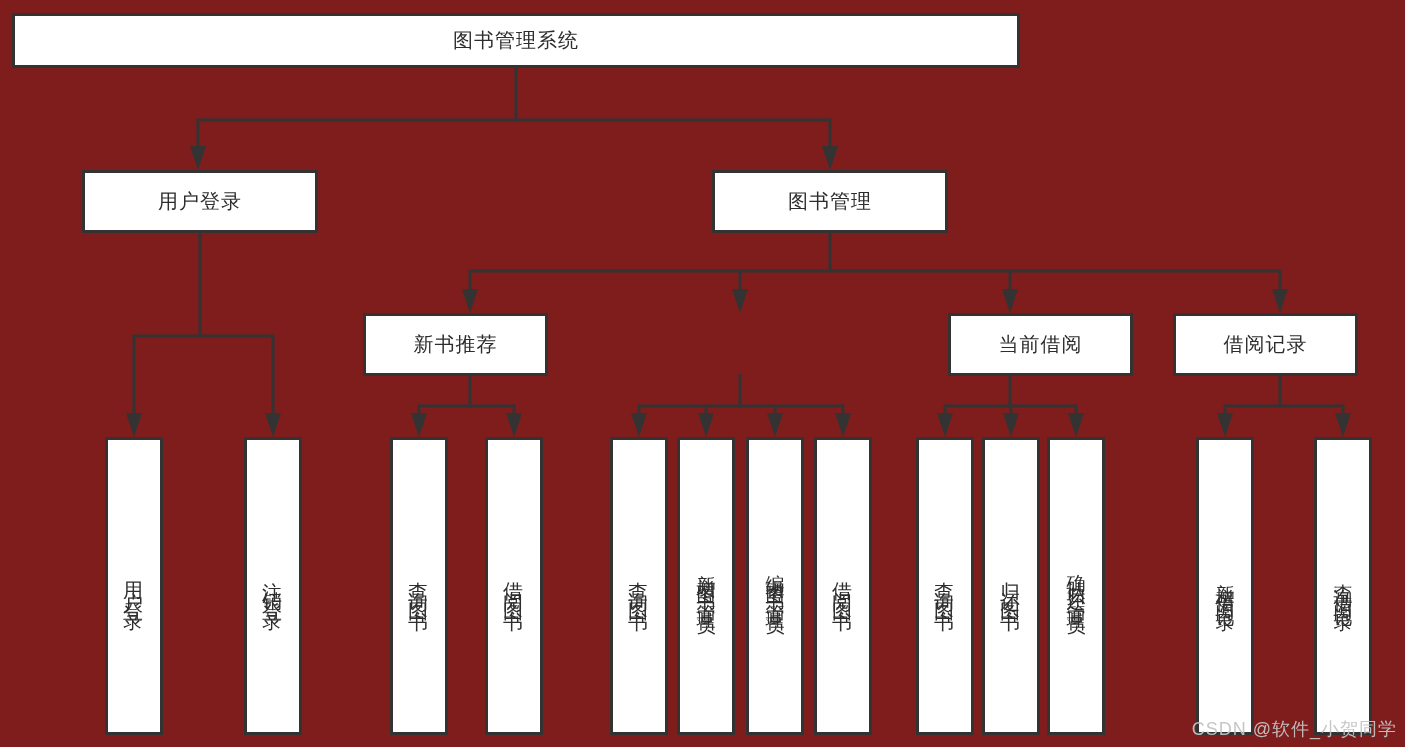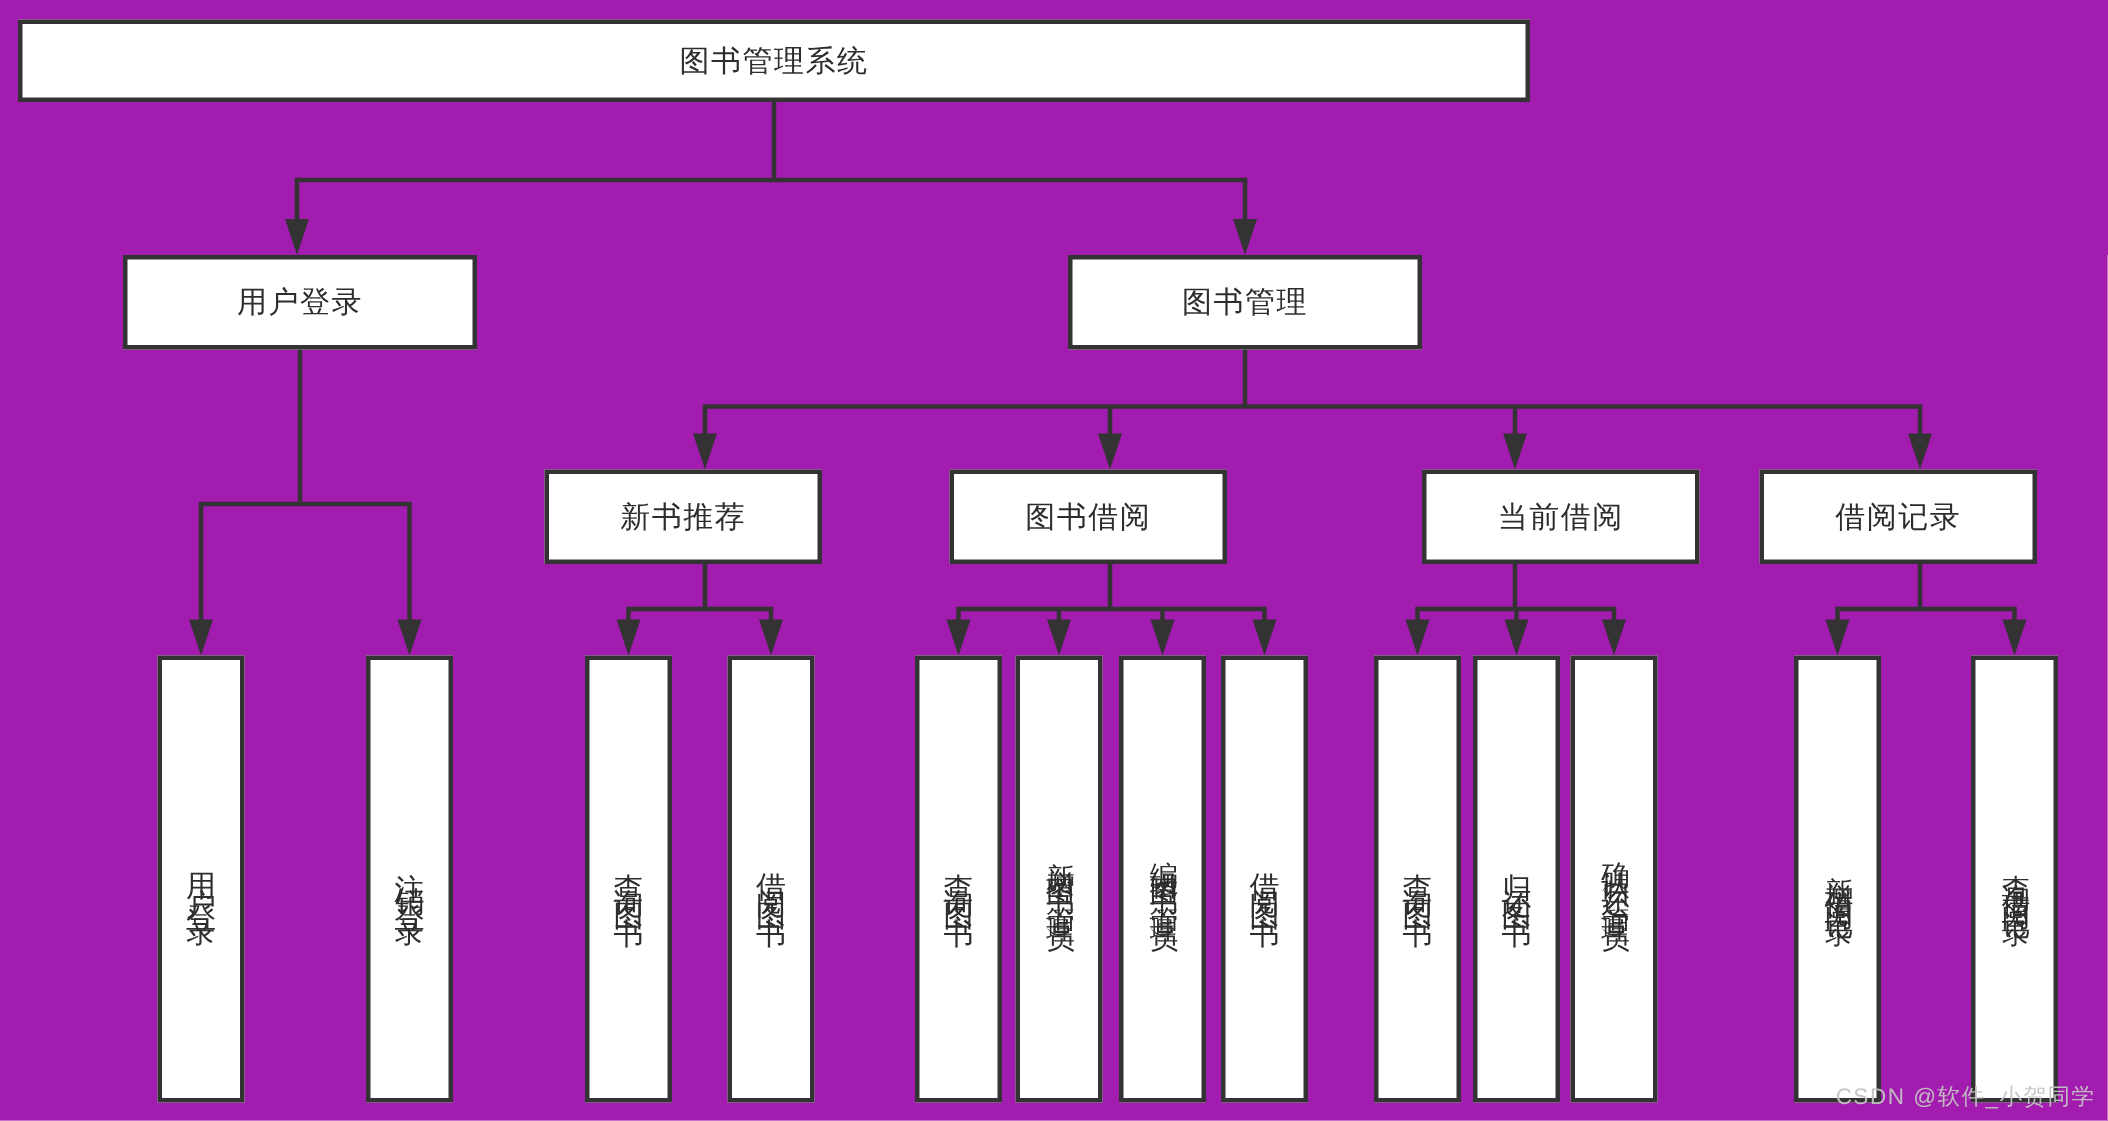--- a/index.html
+++ b/index.html
@@ -1,18 +1,18 @@
 <!DOCTYPE html>
 <html><head>
 <meta charset="utf-8">
 <style>
   html,body{margin:0;padding:0;background:#ffffff;}
   body{width:1405px;height:747px;overflow:hidden;
        font-family:"Liberation Sans","DejaVu Sans",sans-serif;}
-  .stage{position:relative;width:1405px;height:747px;background:#a21caf;}
+  .stage{position:relative;width:1405px;height:747px;background:#7f1d1d;}
   .wires{position:absolute;left:0;top:0;z-index:1;}
   .box{position:absolute;box-sizing:border-box;background:#ffffff;
        border:3px solid #333333;color:#2d2d2d;z-index:2;
        display:flex;align-items:center;justify-content:center;
        font-size:20px;letter-spacing:1px;}
   .v{writing-mode:vertical-rl;text-orientation:upright;
      letter-spacing:10px;text-align:center;}
   
   .n-root{left:12px;top:13px;width:1008px;height:55px;}
   
@@ -26,21 +26,21 @@
   .tall{top:437px;width:58px;height:298px;}
   .n-login-v{left:105px;} .n-logout{left:244px;}
   .n-rec-q{left:390px;}   .n-rec-b{left:485px;}
   .n-bb-q{left:610px;}    .n-bb-add{left:677px;}
   .n-bb-edit{left:746px;} .n-bb-b{left:814px;}
   .n-cb-q{left:916px;}    .n-cb-r{left:982px;}
   .n-cb-c{left:1047px;}
   .n-br-add{left:1196px;} .n-br-q{left:1314px;}
   .tight{letter-spacing:6px;font-size:19px;}
   .watermark{position:absolute;right:8px;bottom:6px;z-index:5;
-             color:rgba(195,195,195,0.95);font-size:15px;letter-spacing:1px;}
+             color:rgba(195,195,195,0.95);font-size:18px;letter-spacing:1px;}
 </style>
 </head>
 <body>
 
 <div class="stage">
 
   <svg class="wires" width="1405" height="747" viewBox="0 0 1405 747">
     <g stroke="#333333" stroke-width="3" fill="none">
 
       <path d="M516 66 L516 120 M196.5 120 L831.5 120 M198 120 L198 150 M830 120 L830 150"></path>
@@ -93,23 +93,20 @@
   <div class="box n-login">
     <span>用户登录</span>
   </div>
   <div class="box n-mgmt">
     <span>图书管理</span>
   </div>
 
   <div class="box l3 n-rec">
     <span>新书推荐</span>
   </div>
-  <div class="box l3 n-borrow">
-    <span>图书借阅</span>
-  </div>
   <div class="box l3 n-current">
     <span>当前借阅</span>
   </div>
   <div class="box l3 n-record">
     <span>借阅记录</span>
   </div>
 
   <div class="box v tall n-login-v">
     <span>用户登录</span>
   </div>

